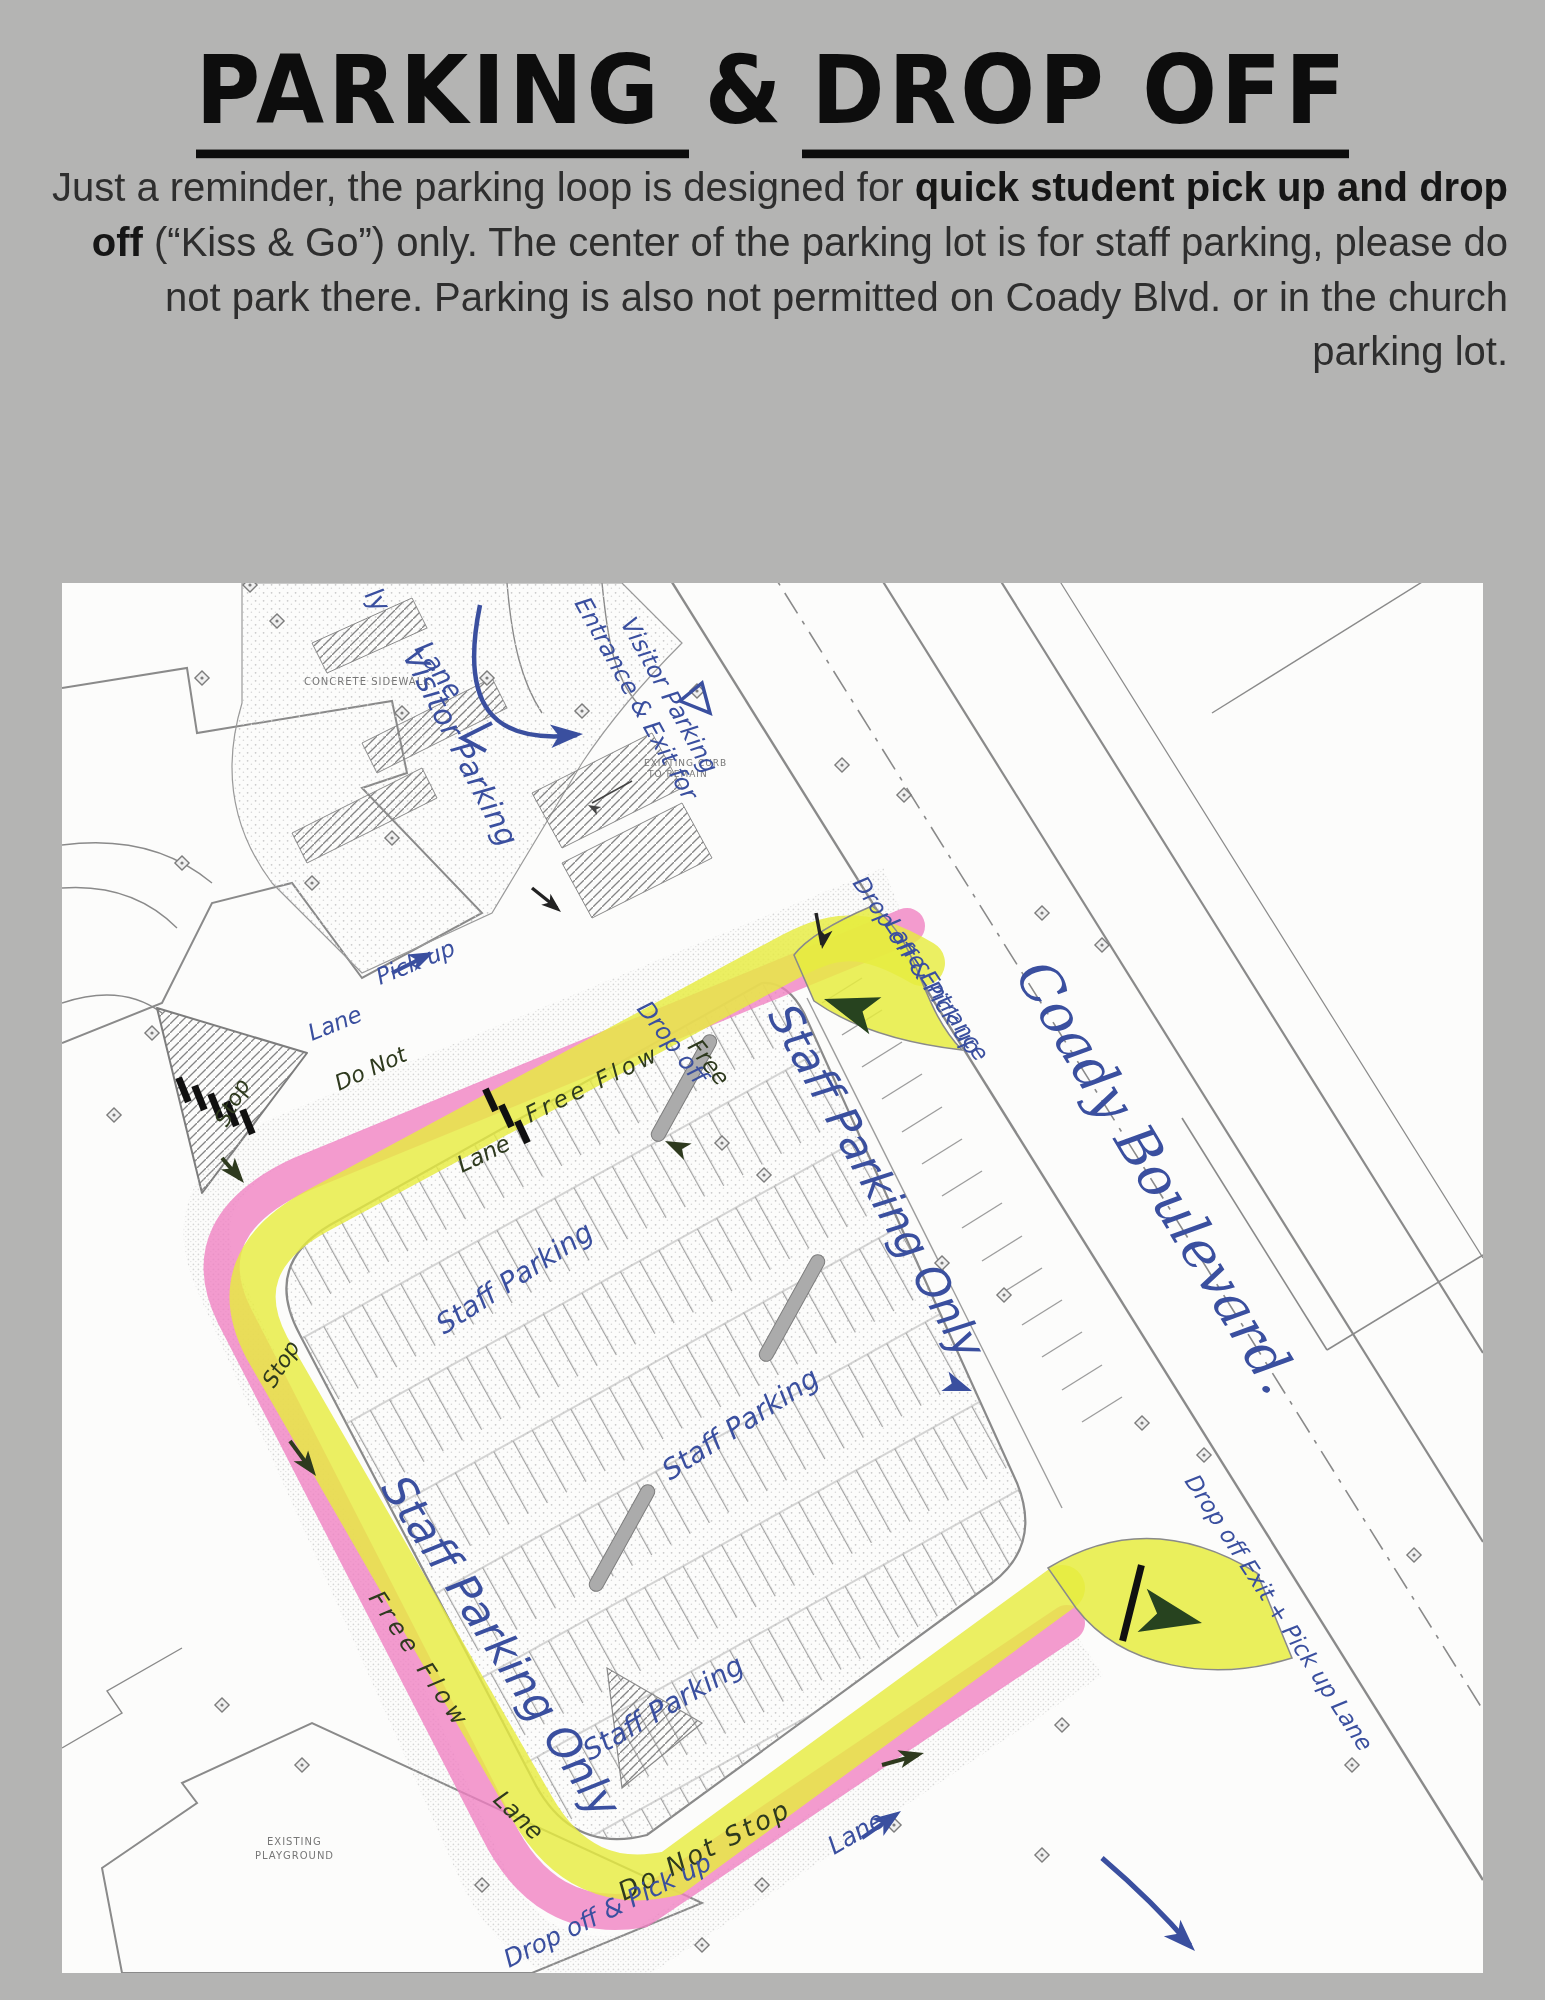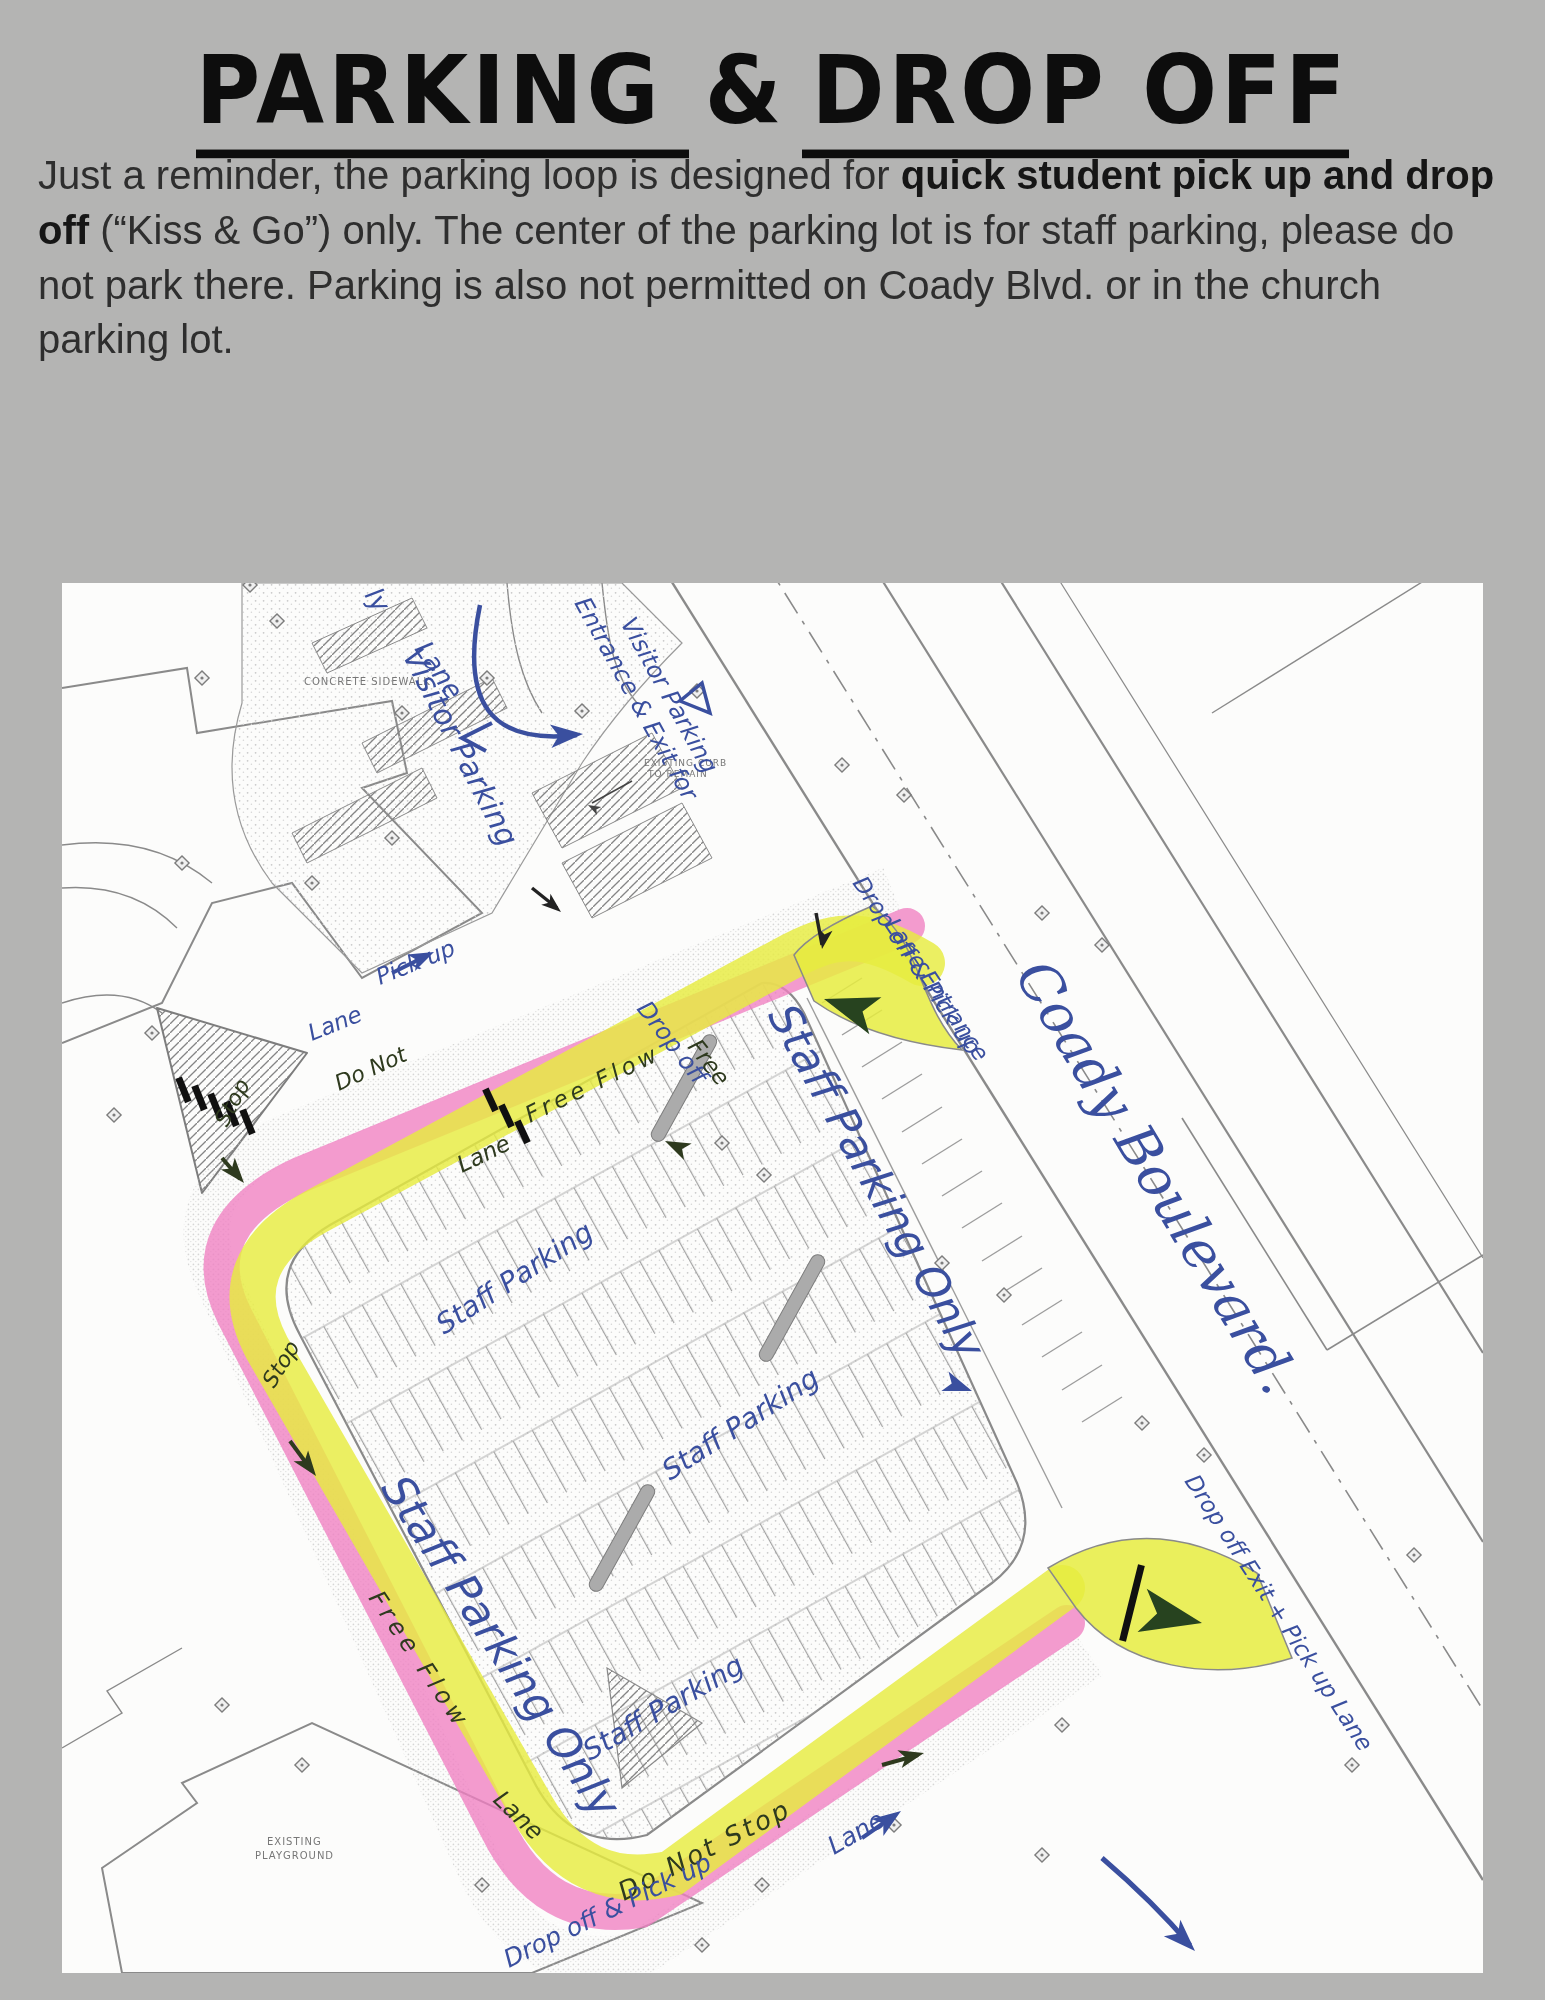--- a/index.html
+++ b/index.html
@@ -13,22 +13,22 @@
     font-family:"DejaVu Sans",sans-serif;font-weight:700;
     font-size:88px;letter-spacing:4px;color:#0d0d0d;
     transform:scaleY(1.08);transform-origin:top center;white-space:nowrap;
   }
   .title .u{border-bottom:8px solid #0d0d0d;padding-bottom:4px;}
   .title .u1{padding-right:26px;}
   .title .u2{padding-left:10px;}
   .title .amp{margin:0 16px;}
   
   .intro{
-    position:absolute;top:148px;left:38px;width:1470px;
-    font-size:40px;line-height:1.37;text-align:left;color:#2e2e2e;
+    position:absolute;top:160px;left:38px;width:1470px;
+    font-size:40px;line-height:1.37;text-align:right;color:#2e2e2e;
     font-family:"Liberation Sans",sans-serif;
   }
   .intro b{color:#161616;}
   
   .map{
     position:absolute;left:62px;top:583px;width:1421px;height:1390px;
     background:#fcfcfb;
   }
   .map svg{display:block;width:100%;height:100%;}
   text{font-family:"DejaVu Sans",sans-serif;}

